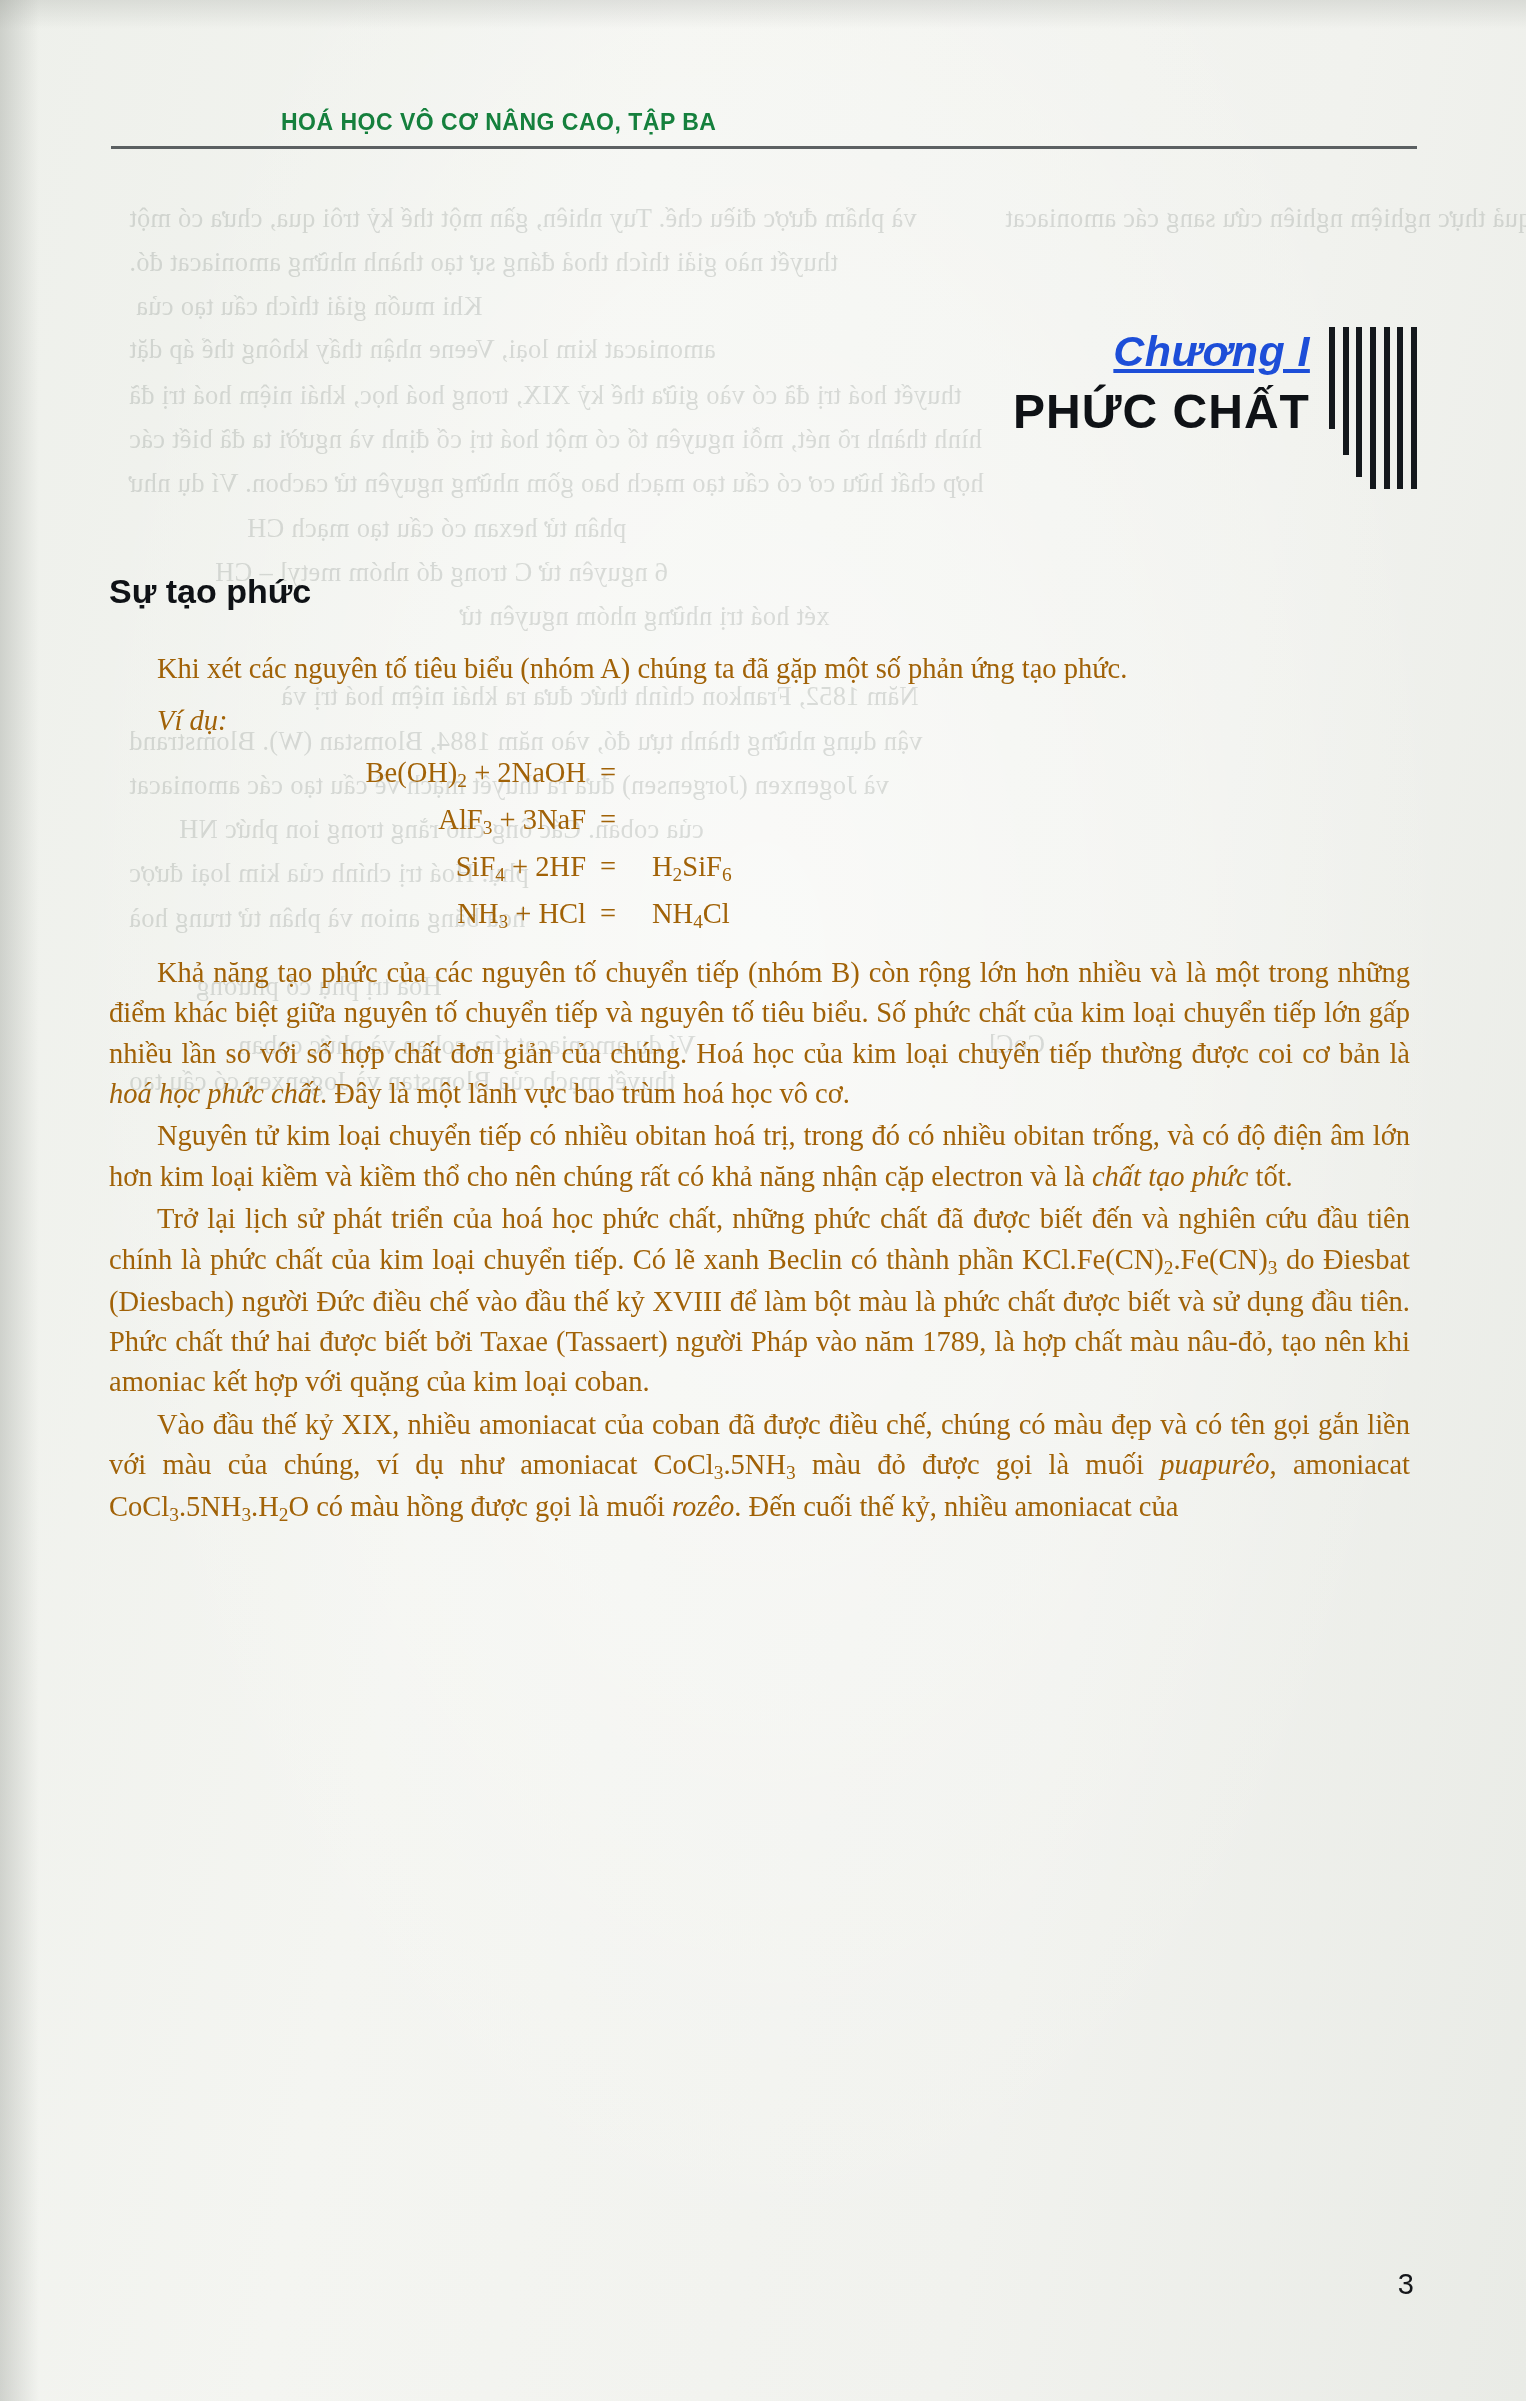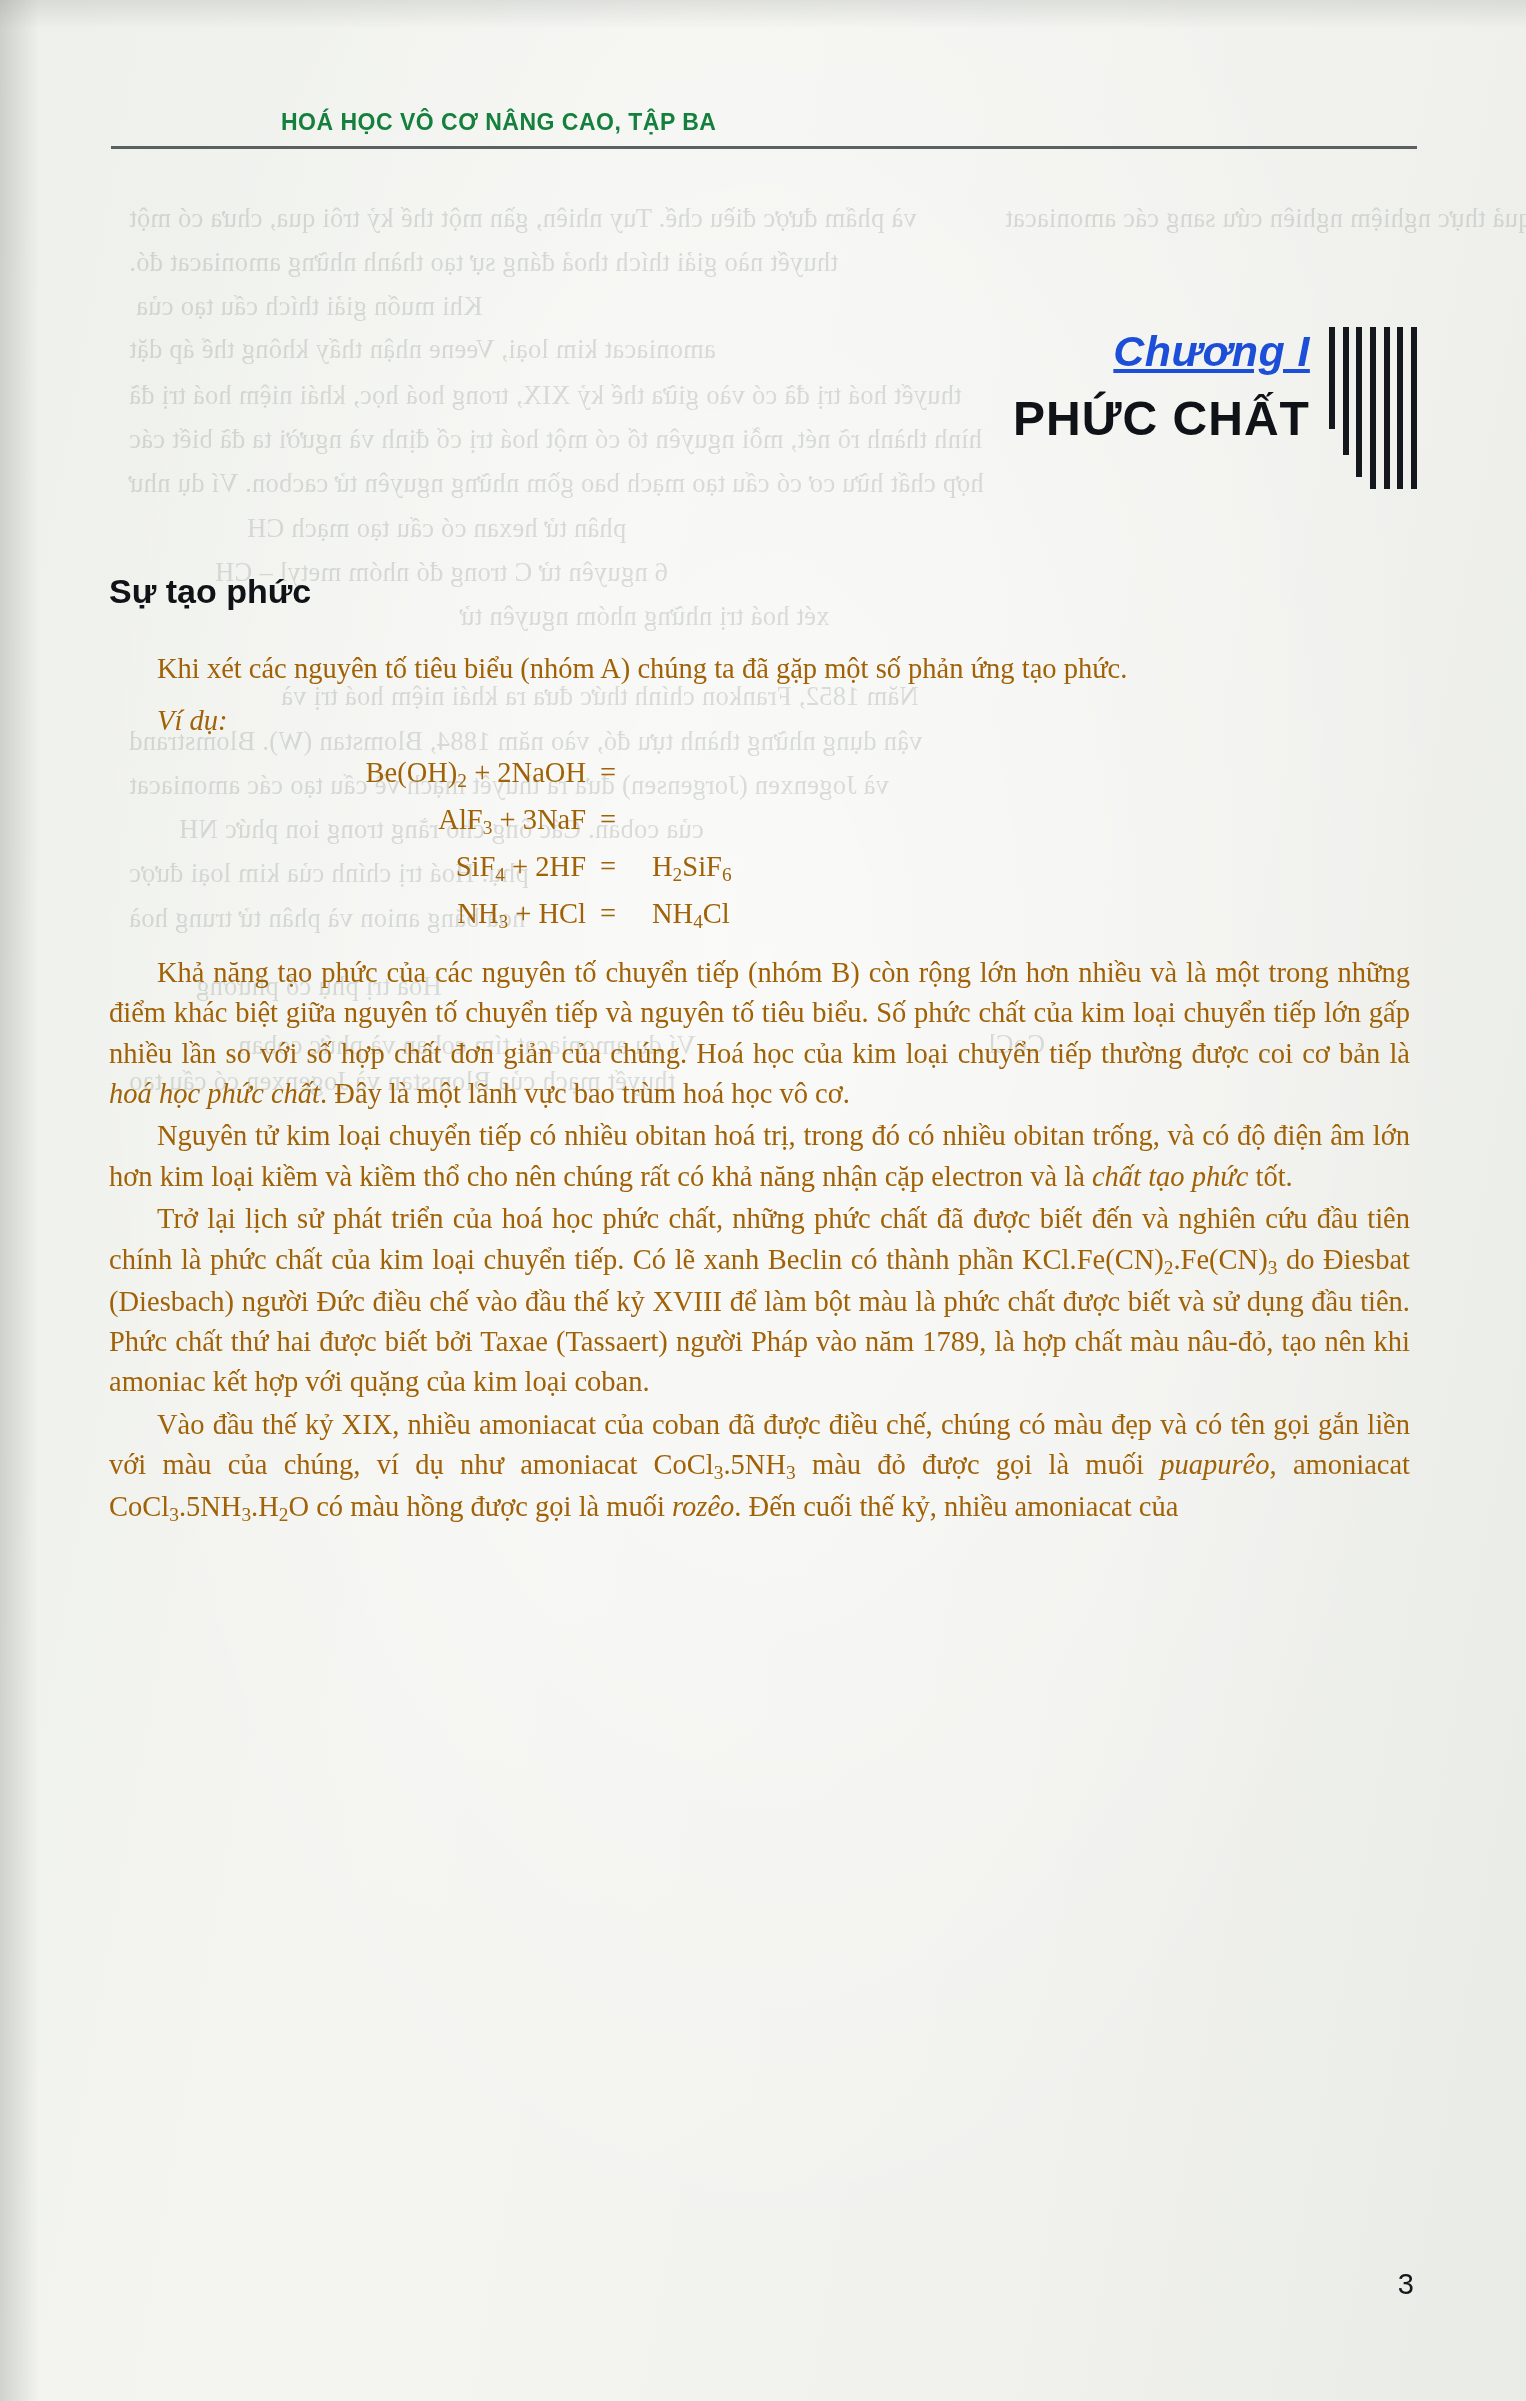--- a/index.html
+++ b/index.html
@@ -95,21 +95,21 @@
     letter-spacing: 0.4px;
     line-height: 1.05;
     text-decoration: underline;
   }
   .chapter-title {
     font-family: "Liberation Sans", sans-serif;
     font-weight: bold;
     font-size: 48px;
     color: #0f1216;
     letter-spacing: 1px;
-    margin-top: 20px;
+    margin-top: 13px;
     line-height: 1.05;
   }
   .bars {
     display: flex;
     gap: 7.7px;
     height: 162px;
     align-items: stretch;
     margin-top: 3.4px;
   }
   .bars span {

